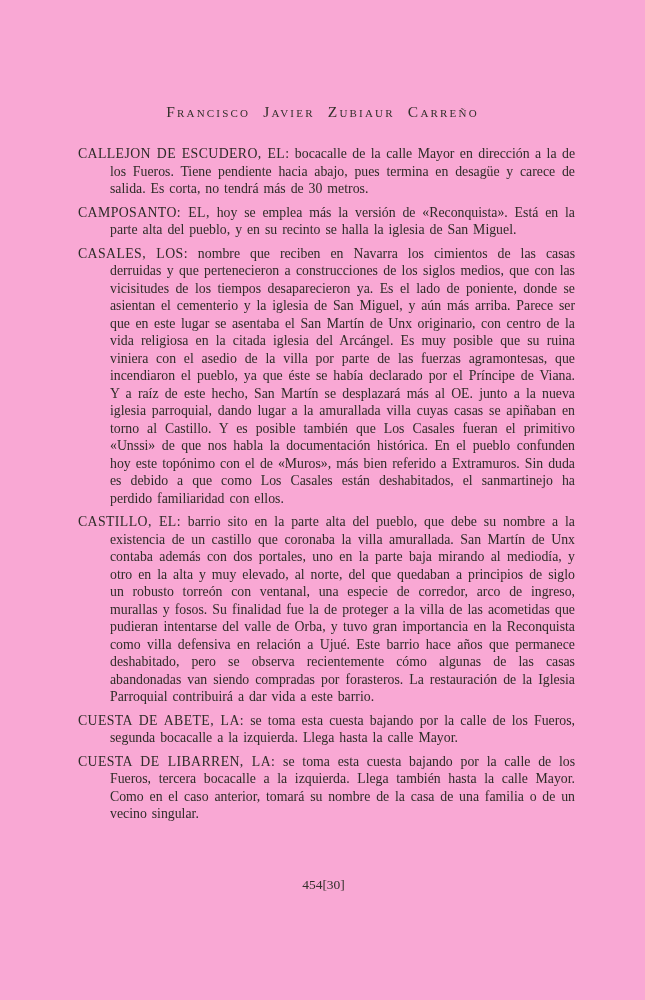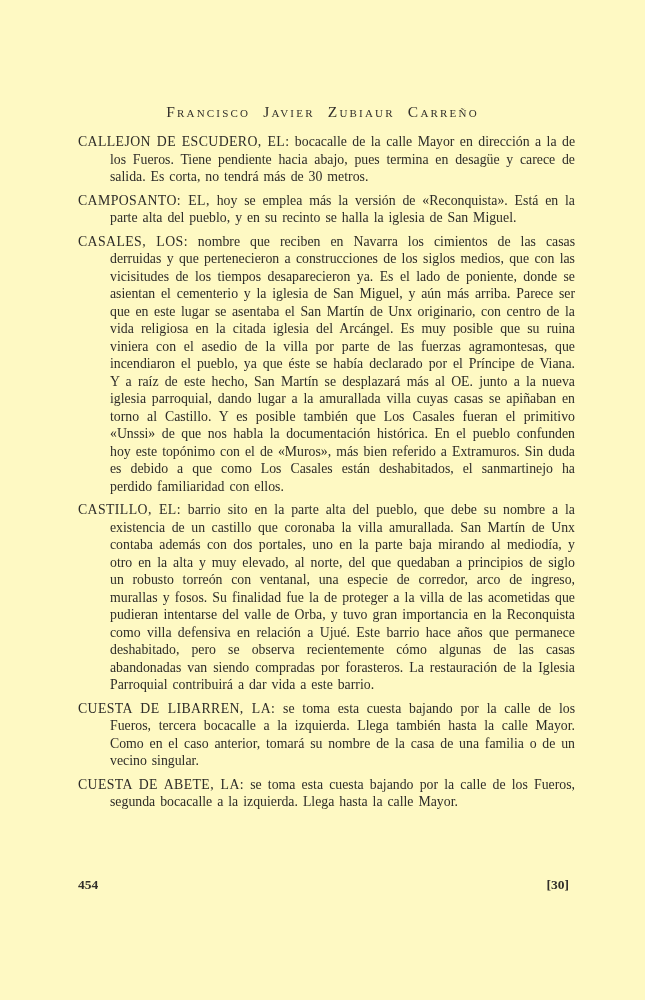--- a/index.html
+++ b/index.html
@@ -4,84 +4,83 @@
 <style>
   html, body {
     margin: 0;
     padding: 0;
     background: #ffffff;
   }
   .page {
     position: relative;
     width: 645px;
     height: 1000px;
-    background: #fef9c3;
+    background: #f9a8d4;
     font-family: "Liberation Serif", "DejaVu Serif", serif;
     color: #2e2c28;
     overflow: hidden;
   }
   .author-heading {
     margin: 0;
     padding-top: 103px;
     text-align: center;
     font-variant: small-caps;
     font-weight: normal;
     font-size: 15.5px;
     letter-spacing: 2.2px;
     word-spacing: 7px;
     color: #33302b;
   }
   .content {
     width: 497px;
-    margin: 12px 0 0 78px;
+    margin: 24px 0 0 78px;
   }
   .entry {
     margin: 0 0 6px 0;
     padding-left: 32px;
     text-indent: -32px;
     text-align: justify;
     font-size: 13.8px;
     line-height: 17.5px;
     word-spacing: 1.5px;
   }
   .entry .term {
     letter-spacing: 0.4px;
   }
   .footer {
     position: absolute;
     left: 78px;
     right: 76px;
     top: 877px;
     display: flex;
-    justify-content: space-between;
+    justify-content: center;
     font-size: 13.5px;
     color: #33302b;
-    font-weight: bold;
   }
 </style>
 </head>
 <body>
 
 <div class="page">
 
   <h1 class="author-heading">Francisco Javier Zubiaur Carreño</h1>
 
   <div class="content">
 
     <p class="entry"><span class="term">CALLEJON DE ESCUDERO, EL:</span> <span>bocacalle de la calle Mayor en dirección a la de los Fueros. Tiene pendiente hacia abajo, pues termina en desagüe y carece de salida. Es corta, no tendrá más de 30 metros.</span></p>
 
     <p class="entry"><span class="term">CAMPOSANTO: EL,</span> <span>hoy se emplea más la versión de «Reconquista». Está en la parte alta del pueblo, y en su recinto se halla la iglesia de San Miguel.</span></p>
 
     <p class="entry"><span class="term">CASALES, LOS:</span> <span>nombre que reciben en Navarra los cimientos de las casas derruidas y que pertenecieron a construcciones de los siglos medios, que con las vicisitudes de los tiempos desaparecieron ya. Es el lado de poniente, donde se asientan el cementerio y la iglesia de San Miguel, y aún más arriba. Parece ser que en este lugar se asentaba el San Martín de Unx originario, con centro de la vida religiosa en la citada iglesia del Arcángel. Es muy posible que su ruina viniera con el asedio de la villa por parte de las fuerzas agramontesas, que incendiaron el pueblo, ya que éste se había declarado por el Príncipe de Viana. Y a raíz de este hecho, San Martín se desplazará más al OE. junto a la nueva iglesia parroquial, dando lugar a la amurallada villa cuyas casas se apiñaban en torno al Castillo. Y es posible también que Los Casales fueran el primitivo «Unssi» de que nos habla la documentación histórica. En el pueblo confunden hoy este topónimo con el de «Muros», más bien referido a Extramuros. Sin duda es debido a que como Los Casales están deshabitados, el sanmartinejo ha perdido familiaridad con ellos.</span></p>
 
     <p class="entry"><span class="term">CASTILLO, EL:</span> <span>barrio sito en la parte alta del pueblo, que debe su nombre a la existencia de un castillo que coronaba la villa amurallada. San Martín de Unx contaba además con dos portales, uno en la parte baja mirando al mediodía, y otro en la alta y muy elevado, al norte, del que quedaban a principios de siglo un robusto torreón con ventanal, una especie de corredor, arco de ingreso, murallas y fosos. Su finalidad fue la de proteger a la villa de las acometidas que pudieran intentarse del valle de Orba, y tuvo gran importancia en la Reconquista como villa defensiva en relación a Ujué. Este barrio hace años que permanece deshabitado, pero se observa recientemente cómo algunas de las casas abandonadas van siendo compradas por forasteros. La restauración de la Iglesia Parroquial contribuirá a dar vida a este barrio.</span></p>
 
+    <p class="entry"><span class="term">CUESTA DE ABETE, LA:</span> <span>se toma esta cuesta bajando por la calle de los Fueros, segunda bocacalle a la izquierda. Llega hasta la calle Mayor.</span></p>
+
     <p class="entry"><span class="term">CUESTA DE LIBARREN, LA:</span> <span>se toma esta cuesta bajando por la calle de los Fueros, tercera bocacalle a la izquierda. Llega también hasta la calle Mayor. Como en el caso anterior, tomará su nombre de la casa de una familia o de un vecino singular.</span></p>
-
-    <p class="entry"><span class="term">CUESTA DE ABETE, LA:</span> <span>se toma esta cuesta bajando por la calle de los Fueros, segunda bocacalle a la izquierda. Llega hasta la calle Mayor.</span></p>
 
   </div>
 
   <div class="footer">
     <span>454</span>
     <span>[30]</span>
   </div>
 
 </div>
 

